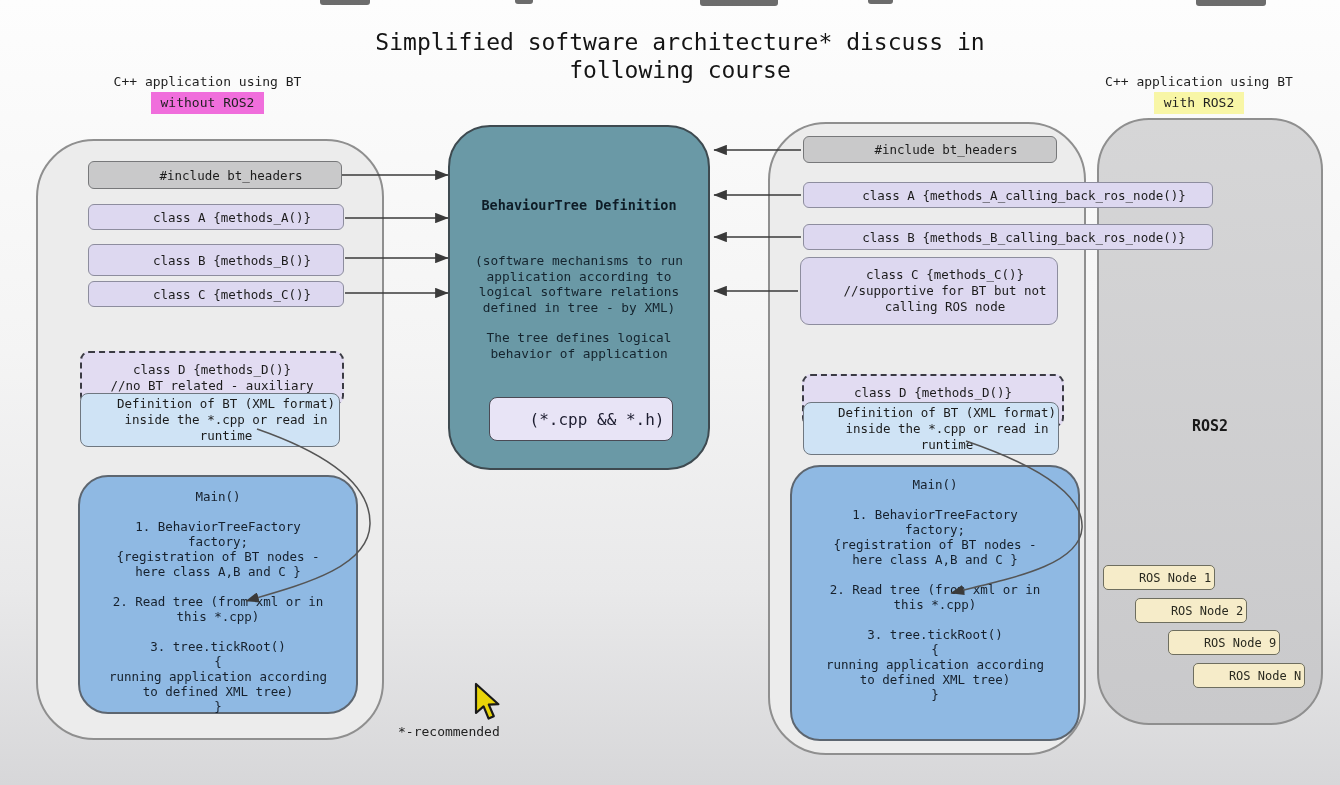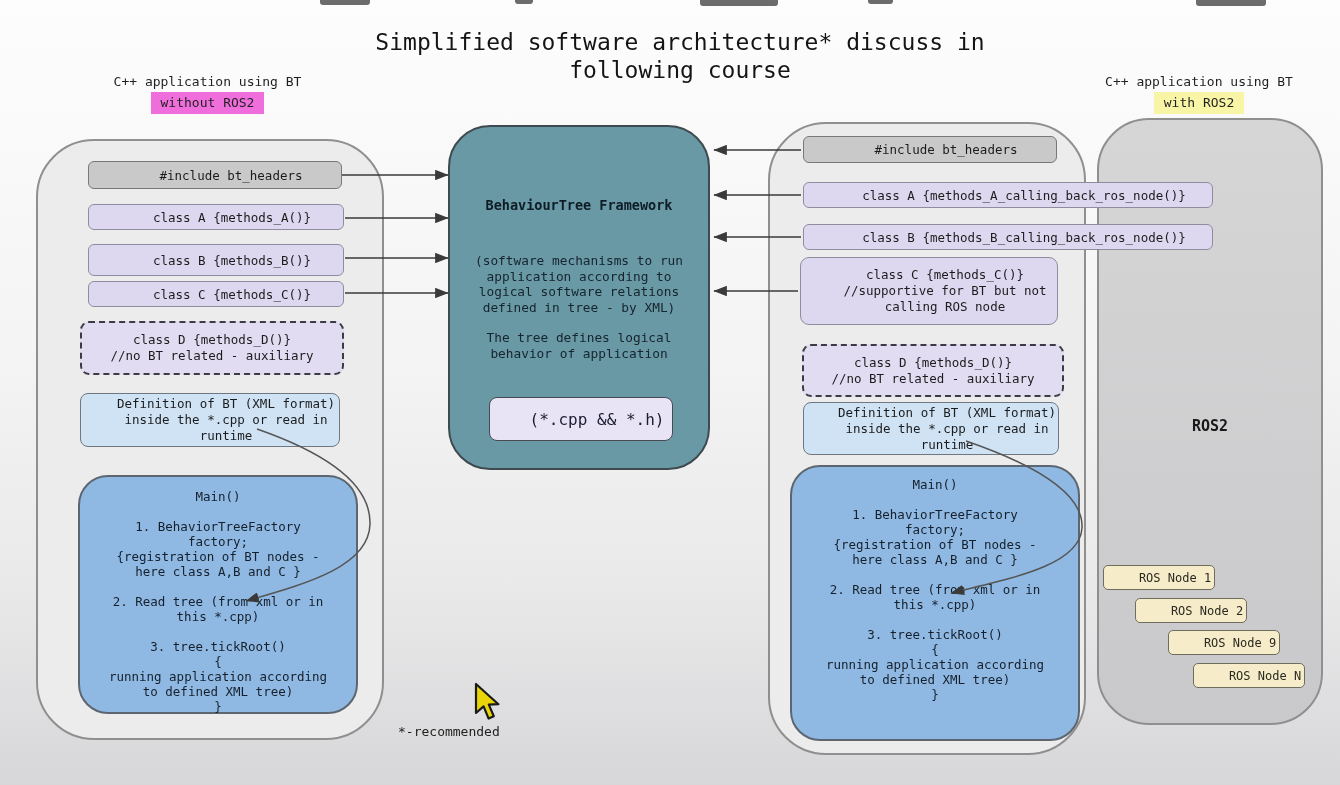--- a/index.html
+++ b/index.html
@@ -24,21 +24,21 @@
   }
   .ros2box{
     background:linear-gradient(180deg,#d6d6d7 0%,#c9c9cb 100%);
     border:2px solid #8f8f8f;border-radius:52px;box-sizing:border-box;
   }
   .nodebox{
     box-sizing:border-box;font-size:12.5px;border-radius:6px;
   }
   .graybox{background:#c9c9ca;border:1.5px solid #77787a;}
   .lavbox{background:#ddd8f0;border:1.5px solid #8d8d9e;}
-  .lavbox-dash{background:#e2dcf2;border:2px dashed #3b3b44;border-radius:9px;line-height:16px;padding:2px 4px;}
+  .lavbox-dash{background:#e2dcf2;border:2px dashed #3b3b44;border-radius:9px;line-height:16px;padding:2px 4px;margin-top:30px;}
   .defbox{background:#cfe3f5;border:1.5px solid #6f7780;border-radius:8px;line-height:16px;}
   .mainbox{
     background:#8fb9e3;border:2px solid #5d6670;border-radius:30px;
     box-sizing:border-box;font-size:12.5px;line-height:15px;color:#16202c;
   }
   .framework{
     background:#6a99a6;border:2px solid #3e4a50;border-radius:42px;box-sizing:border-box;
   }
   .fw-title{font-size:13.5px;font-weight:bold;color:#0e1c26;}
   .fw-body{font-size:12.8px;line-height:15.5px;color:#15242e;}
@@ -99,21 +99,21 @@
 2. Read tree (from xml or in
 this *.cpp)
 
 3. tree.tickRoot()
 {
 running application according
 to defined XML tree)
 }</div>
 
   <div class="abs framework" style="left:448px;top:125px;width:262px;height:345px;">
-    <div class="abs fw-title ctr" style="left:0;top:70px;width:100%;">BehaviourTree Framework</div>
+    <div class="abs fw-title ctr" style="left:0;top:70px;width:100%;">BehaviourTree Definition</div>
     <div class="abs fw-body ctr pre" style="left:0;top:126px;width:100%;">(software mechanisms to run
 application according to
 logical software relations
 defined in tree - by XML)</div>
     <div class="abs fw-body ctr pre" style="left:0;top:203px;width:100%;">The tree defines logical
 behavior of application</div>
     <div class="abs filebox vctr" style="left:39px;top:270px;width:184px;height:44px;">(*.cpp  &amp;&amp; *.h)</div>
   </div>
 
   <div class="abs container" style="left:768px;top:122px;width:318px;height:633px;"></div>

